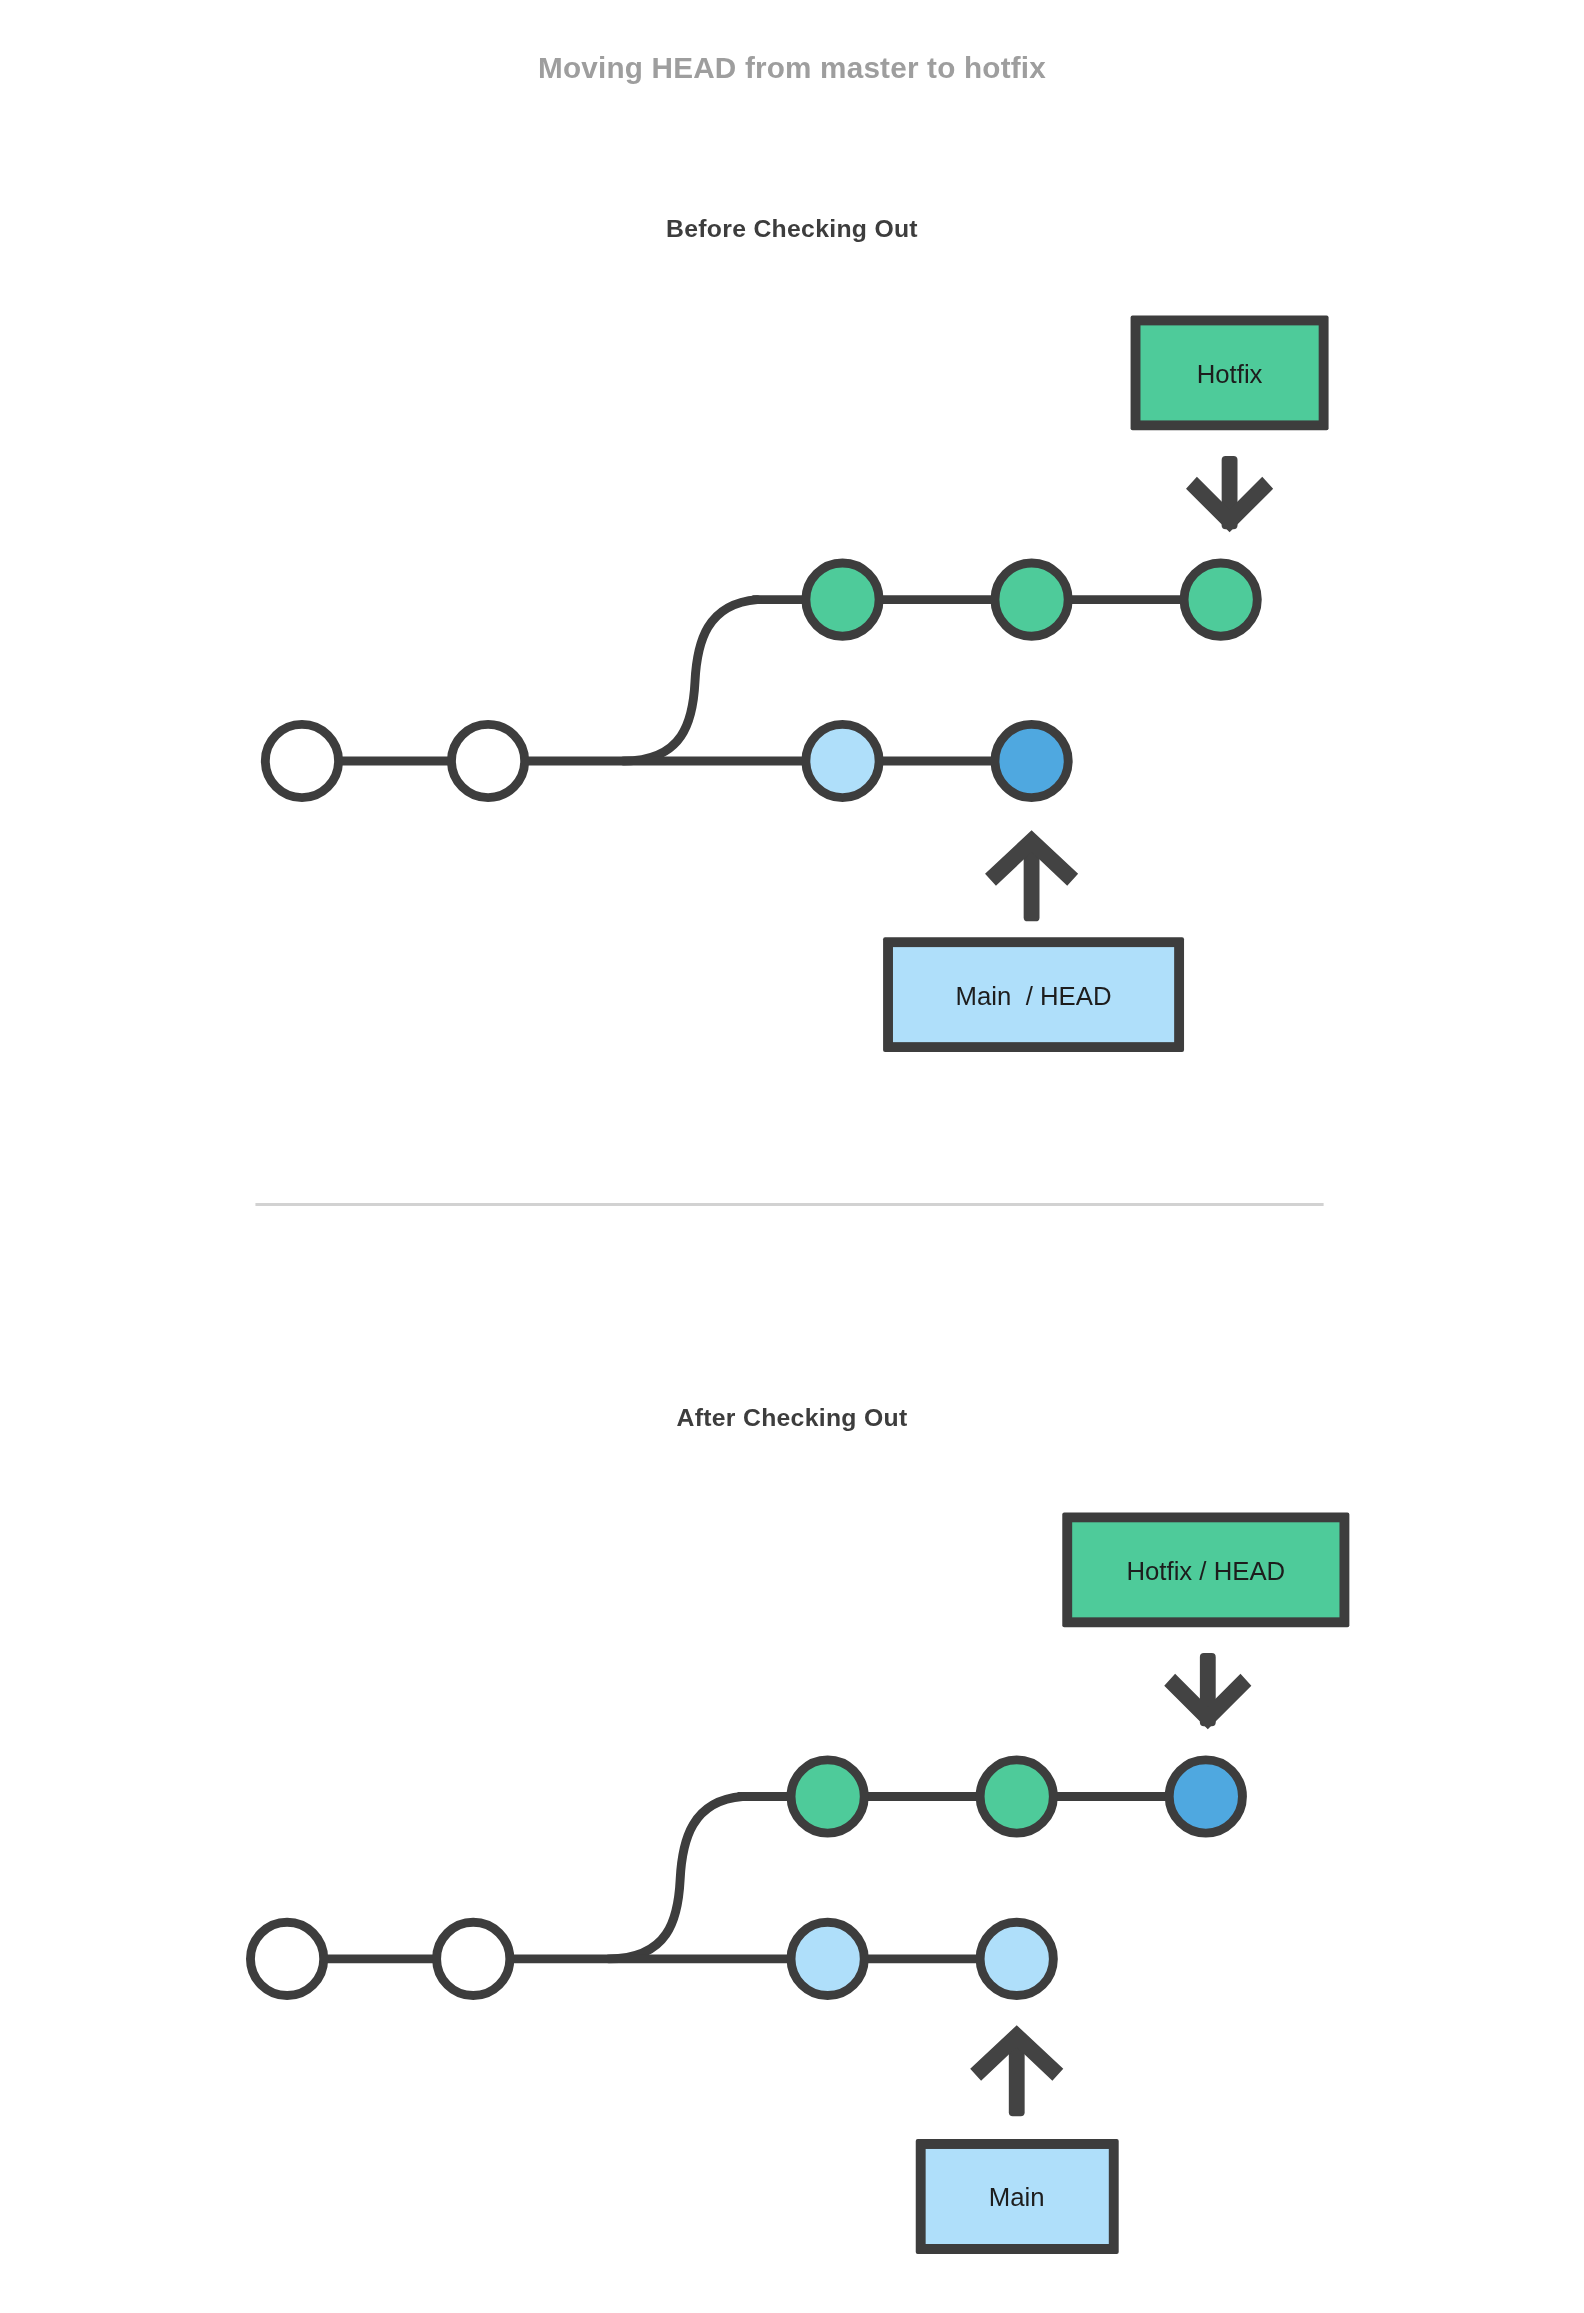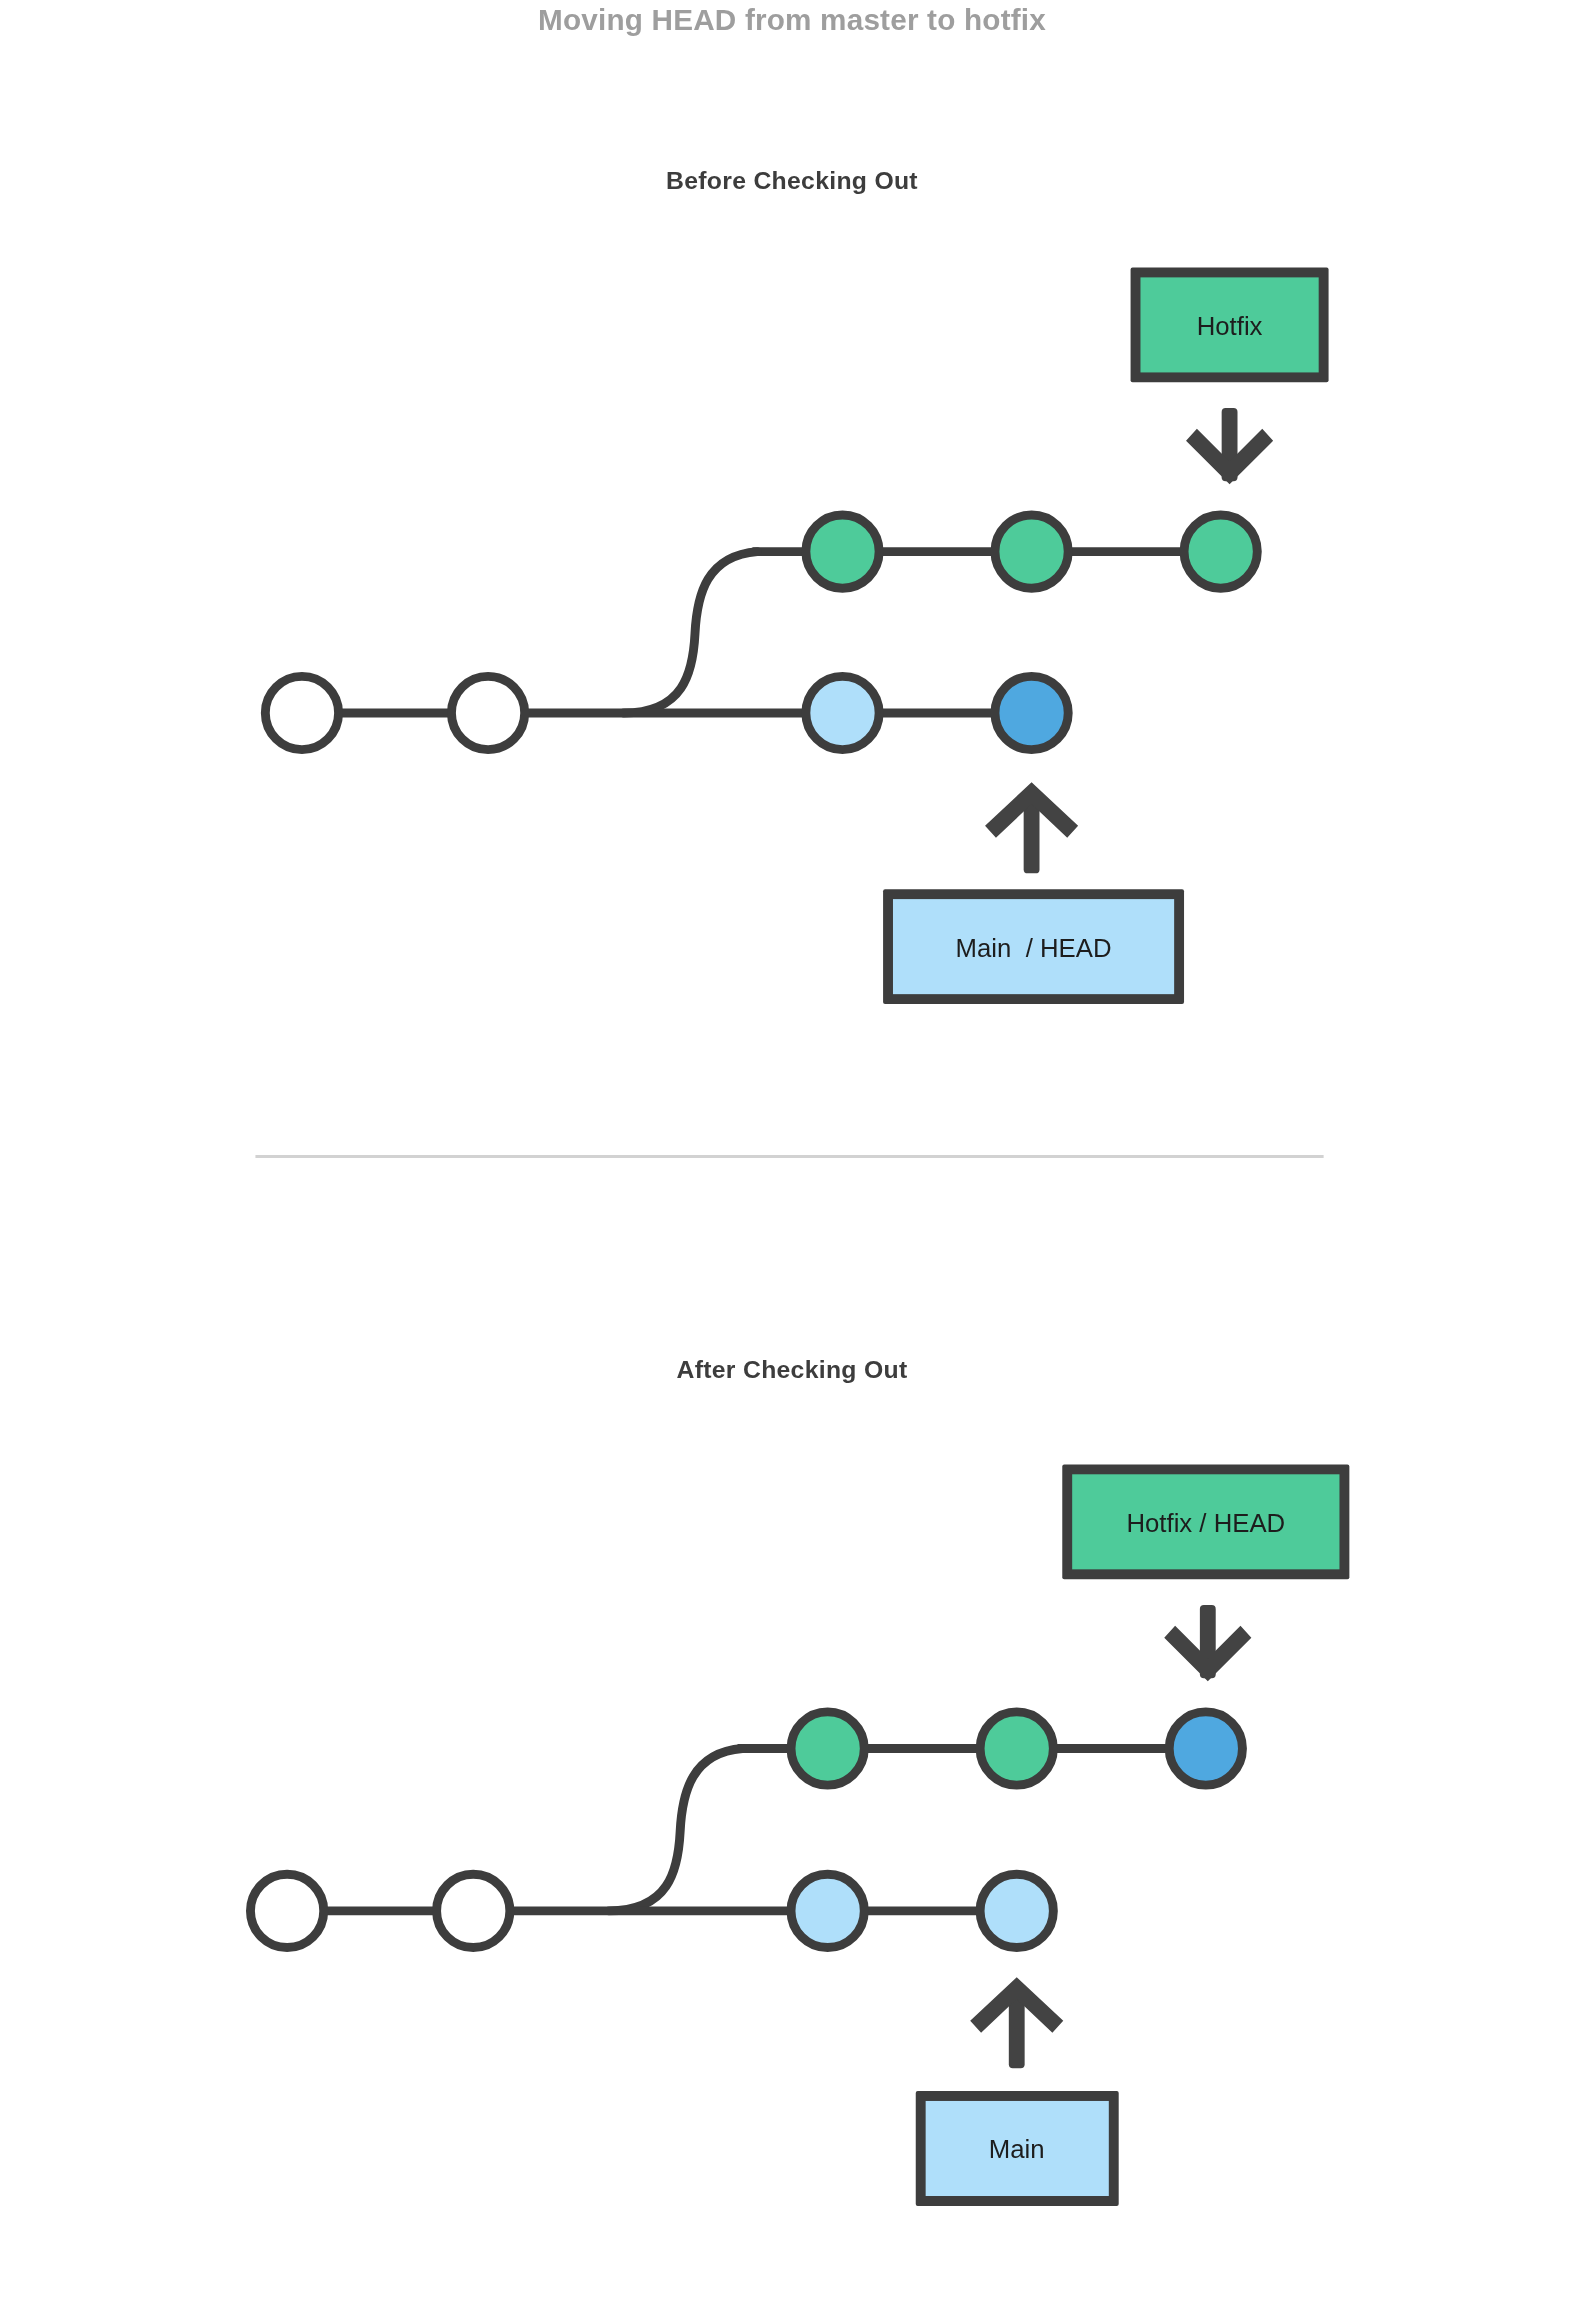--- a/index.html
+++ b/index.html
@@ -12,20 +12,21 @@
     height: 2314px;
     font-family: "Liberation Sans", sans-serif;
     position: relative;
     overflow: hidden;
   }
   #stage {
     position: absolute;
     inset: 0;
     width: 1584px;
     height: 2122px;
+    margin-top: 48px;
   }
   svg.diagram {
     display: block;
     width: 1584px;
     height: 2314px;
   }
   .page-title {
     font-size: 30px;
     font-weight: 600;
     fill: #9e9e9e;

